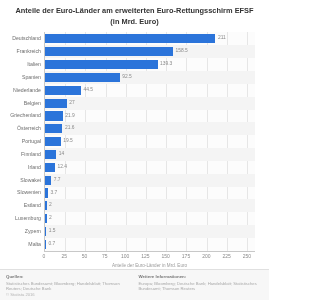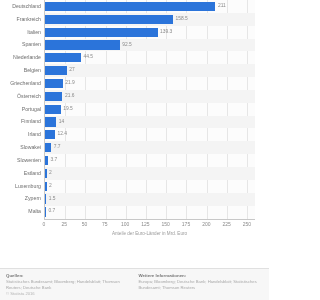--- a/index.html
+++ b/index.html
@@ -152,20 +152,21 @@
     color: #b4b4b4;
     line-height: 1.4;
     margin-top: 0.5px;
   }
 </style>
 </head>
 <body>
 
 <div id="chart-root">
 
+  <div class="chart-title">Anteile der Euro-Länder am erweiterten Euro-Rettungsschirm EFSF (in Mrd. Euro)</div>
 
   <div class="plot-wrap">
     <div class="plot-area">
       <div class="gridlines" id="gridlines">
           <div class="gridline" style="left: 9.61538%;"></div>
           <div class="gridline" style="left: 19.2308%;"></div>
           <div class="gridline" style="left: 28.8462%;"></div>
           <div class="gridline" style="left: 38.4615%;"></div>
           <div class="gridline" style="left: 48.0769%;"></div>
           <div class="gridline" style="left: 57.6923%;"></div>

